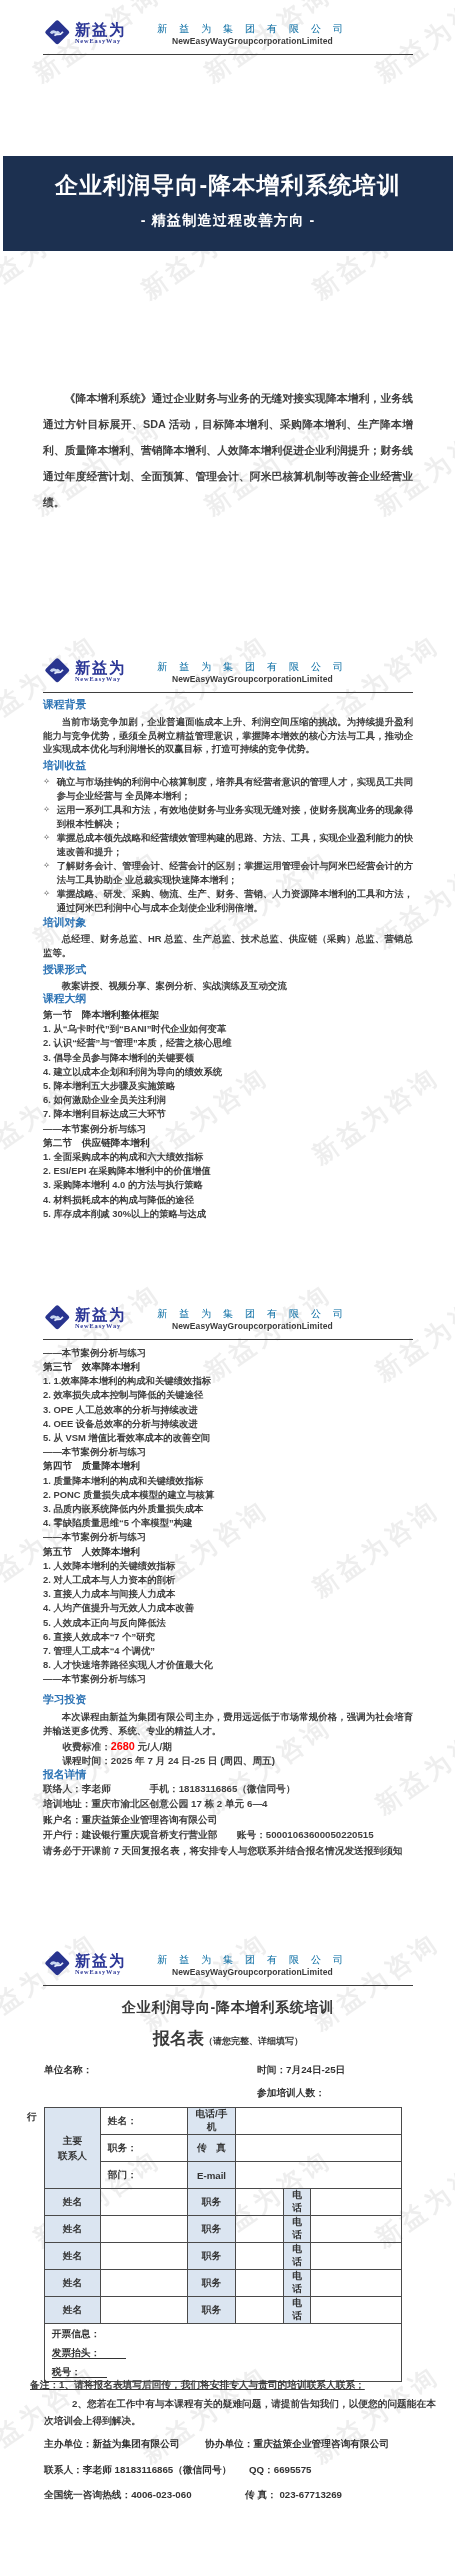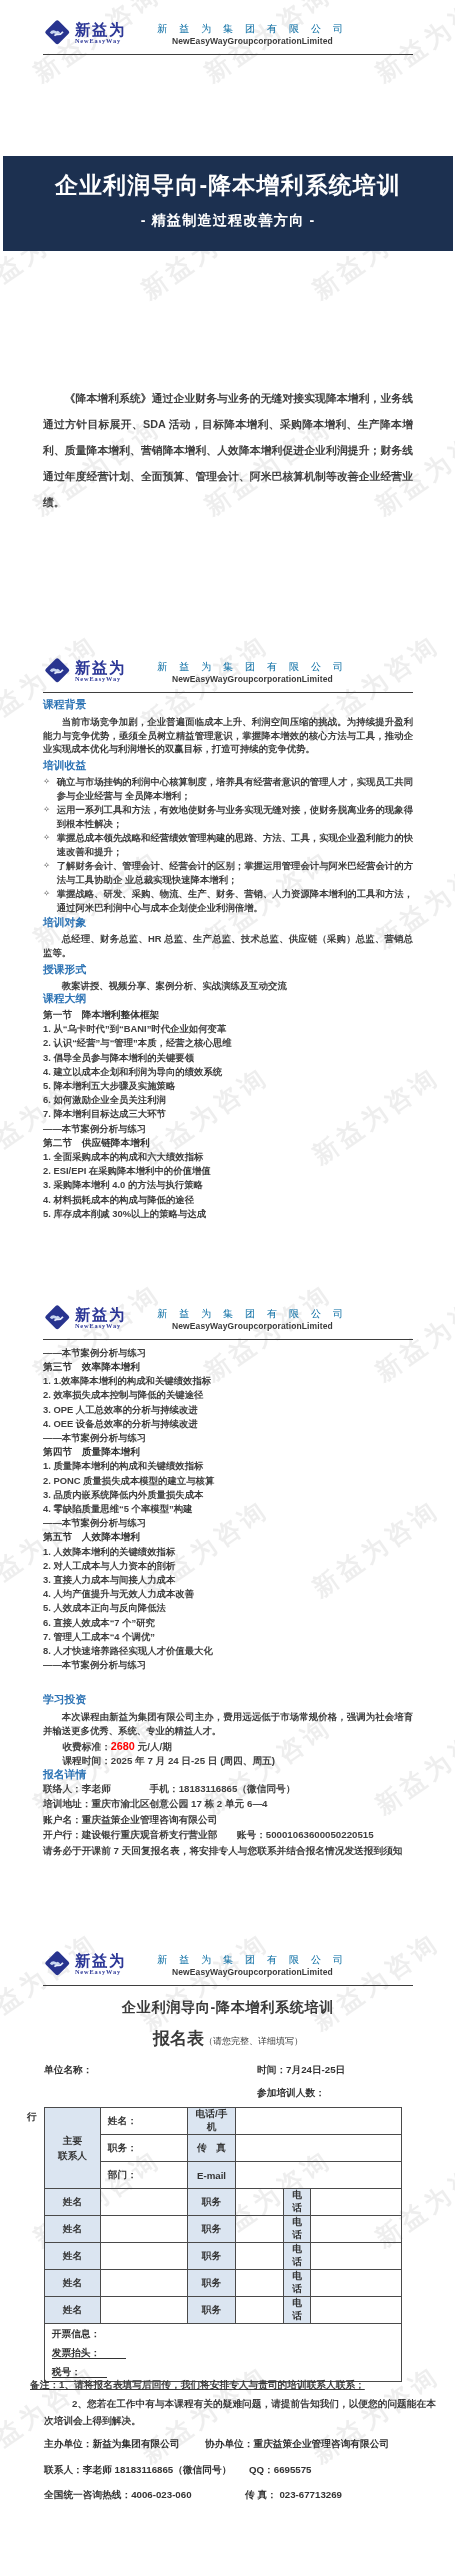--- a/index.html
+++ b/index.html
@@ -236,20 +236,21 @@
   <div class="chap" style="top:1346px;">
     <div class="chap-foot">——本节案例分析与练习</div>
   </div>
 
   <div class="chap" style="top:1360px;">
     <div class="chap-title">第三节　效率降本增利</div>
     <div class="chap-item">1. 1.效率降本增利的构成和关键绩效指标</div>
     <div class="chap-item">2. 效率损失成本控制与降低的关键途径</div>
     <div class="chap-item">3. OPE 人工总效率的分析与持续改进</div>
     <div class="chap-item">4. OEE 设备总效率的分析与持续改进</div>
+    <div class="chap-item">5. 从 VSM 增值比看效率成本的改善空间</div>
     <div class="chap-foot">——本节案例分析与练习</div>
     <div class="chap-title">第四节　质量降本增利</div>
     <div class="chap-item">1. 质量降本增利的构成和关键绩效指标</div>
     <div class="chap-item">2. PONC 质量损失成本模型的建立与核算</div>
     <div class="chap-item">3. 品质内嵌系统降低内外质量损失成本</div>
     <div class="chap-item">4. 零缺陷质量思维“5 个率模型”构建</div>
     <div class="chap-foot">——本节案例分析与练习</div>
     <div class="chap-title">第五节　人效降本增利</div>
     <div class="chap-item">1. 人效降本增利的关键绩效指标</div>
     <div class="chap-item">2. 对人工成本与人力资本的剖析</div>
@@ -296,21 +297,21 @@
     </div>
     <div class="co">
       <div class="co-cn">新 益 为 集 团 有 限 公 司</div>
       <div class="co-en">NewEasyWayGroupcorporationLimited</div>
     </div>
   </div>
 
   <div class="center-title" style="top:1998px;font-size:14.2px;letter-spacing:0.6px;">企业利润导向-降本增利系统培训</div>
 
   <div class="center-title" style="top:2027px;font-size:9px;">
-    <span style="font-size:17px;font-weight:bold;">报名表</span><span style="font-weight:normal;">（请您完整、详细填写）</span>
+    <span style="font-size:17px;font-weight:bold;">报名表</span><span style="font-weight:bold;">（请您完整、详细填写）</span>
   </div>
 
   <span class="meta-label" style="left:44px;top:2064px;">单位名称：</span>
   <span class="meta-label" style="left:257px;top:2064px;text-align:right;">时间：7月24日-25日</span>
   <span class="meta-label" style="left:27px;top:2087px;margin-top:24px;">行　　业：</span>
   <span class="meta-label" style="left:257px;top:2087px;">参加培训人数：</span>
 
   <table class="form-table">
     <colgroup>
       <col style="width:56px">

